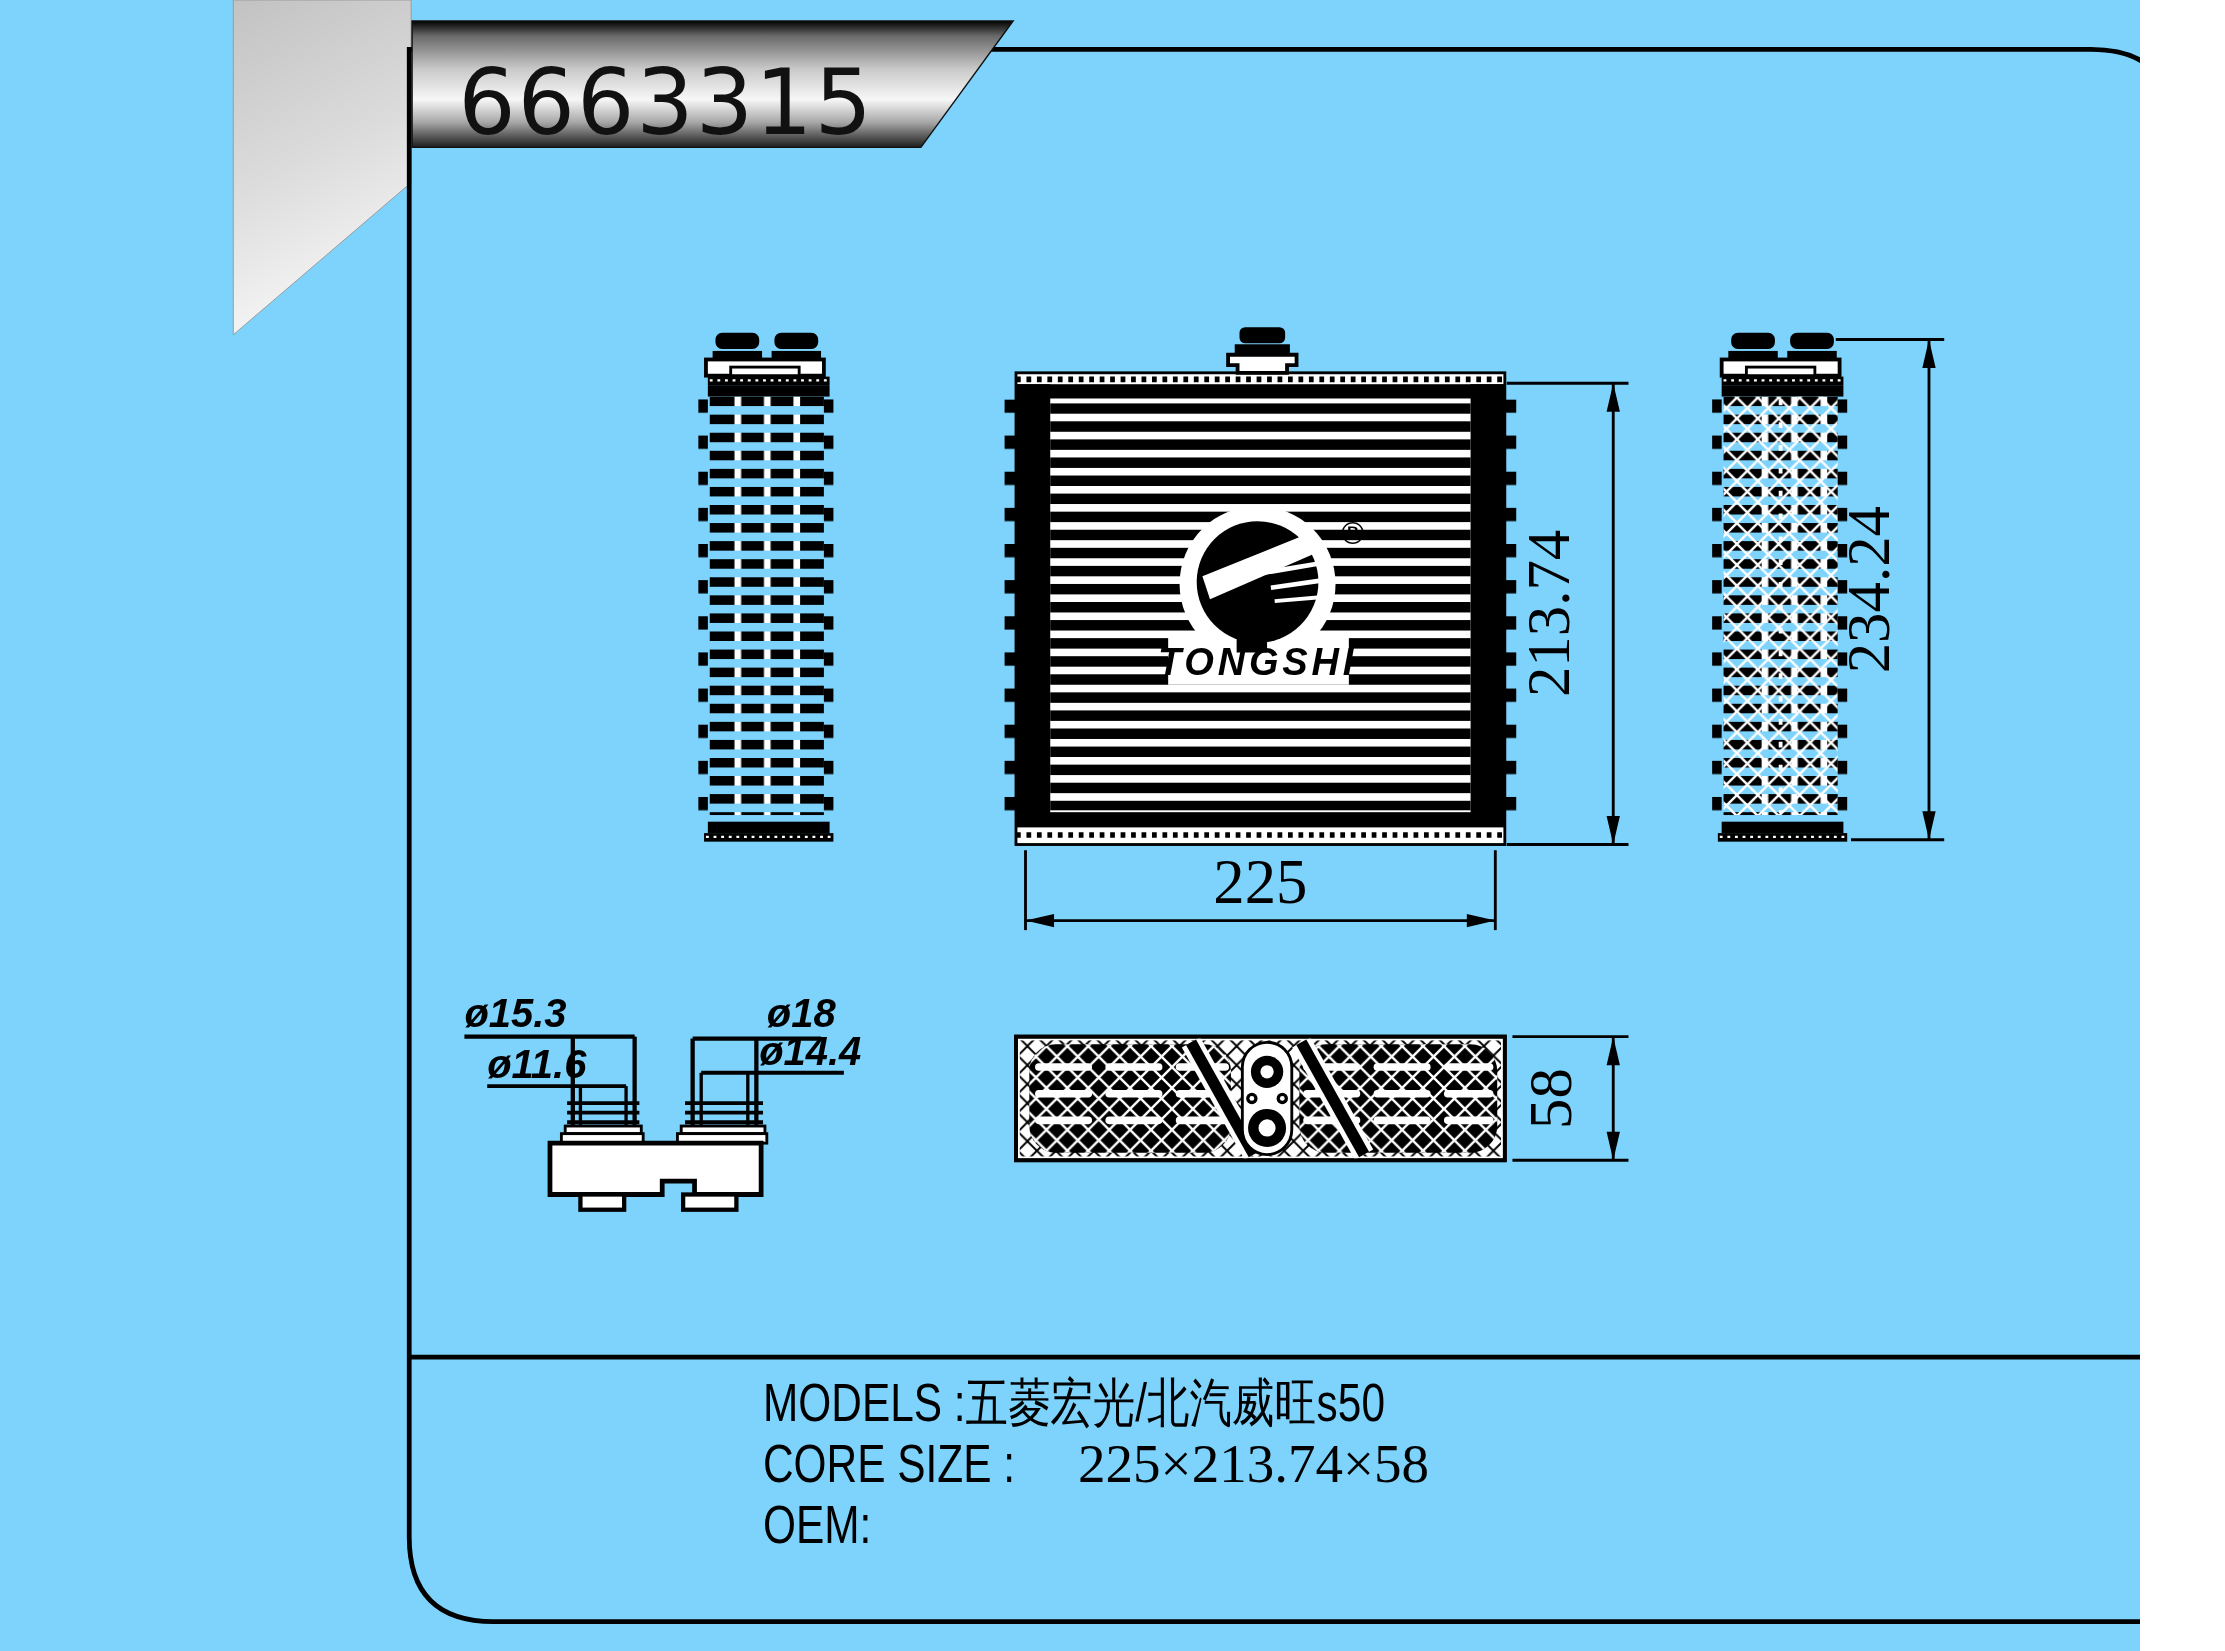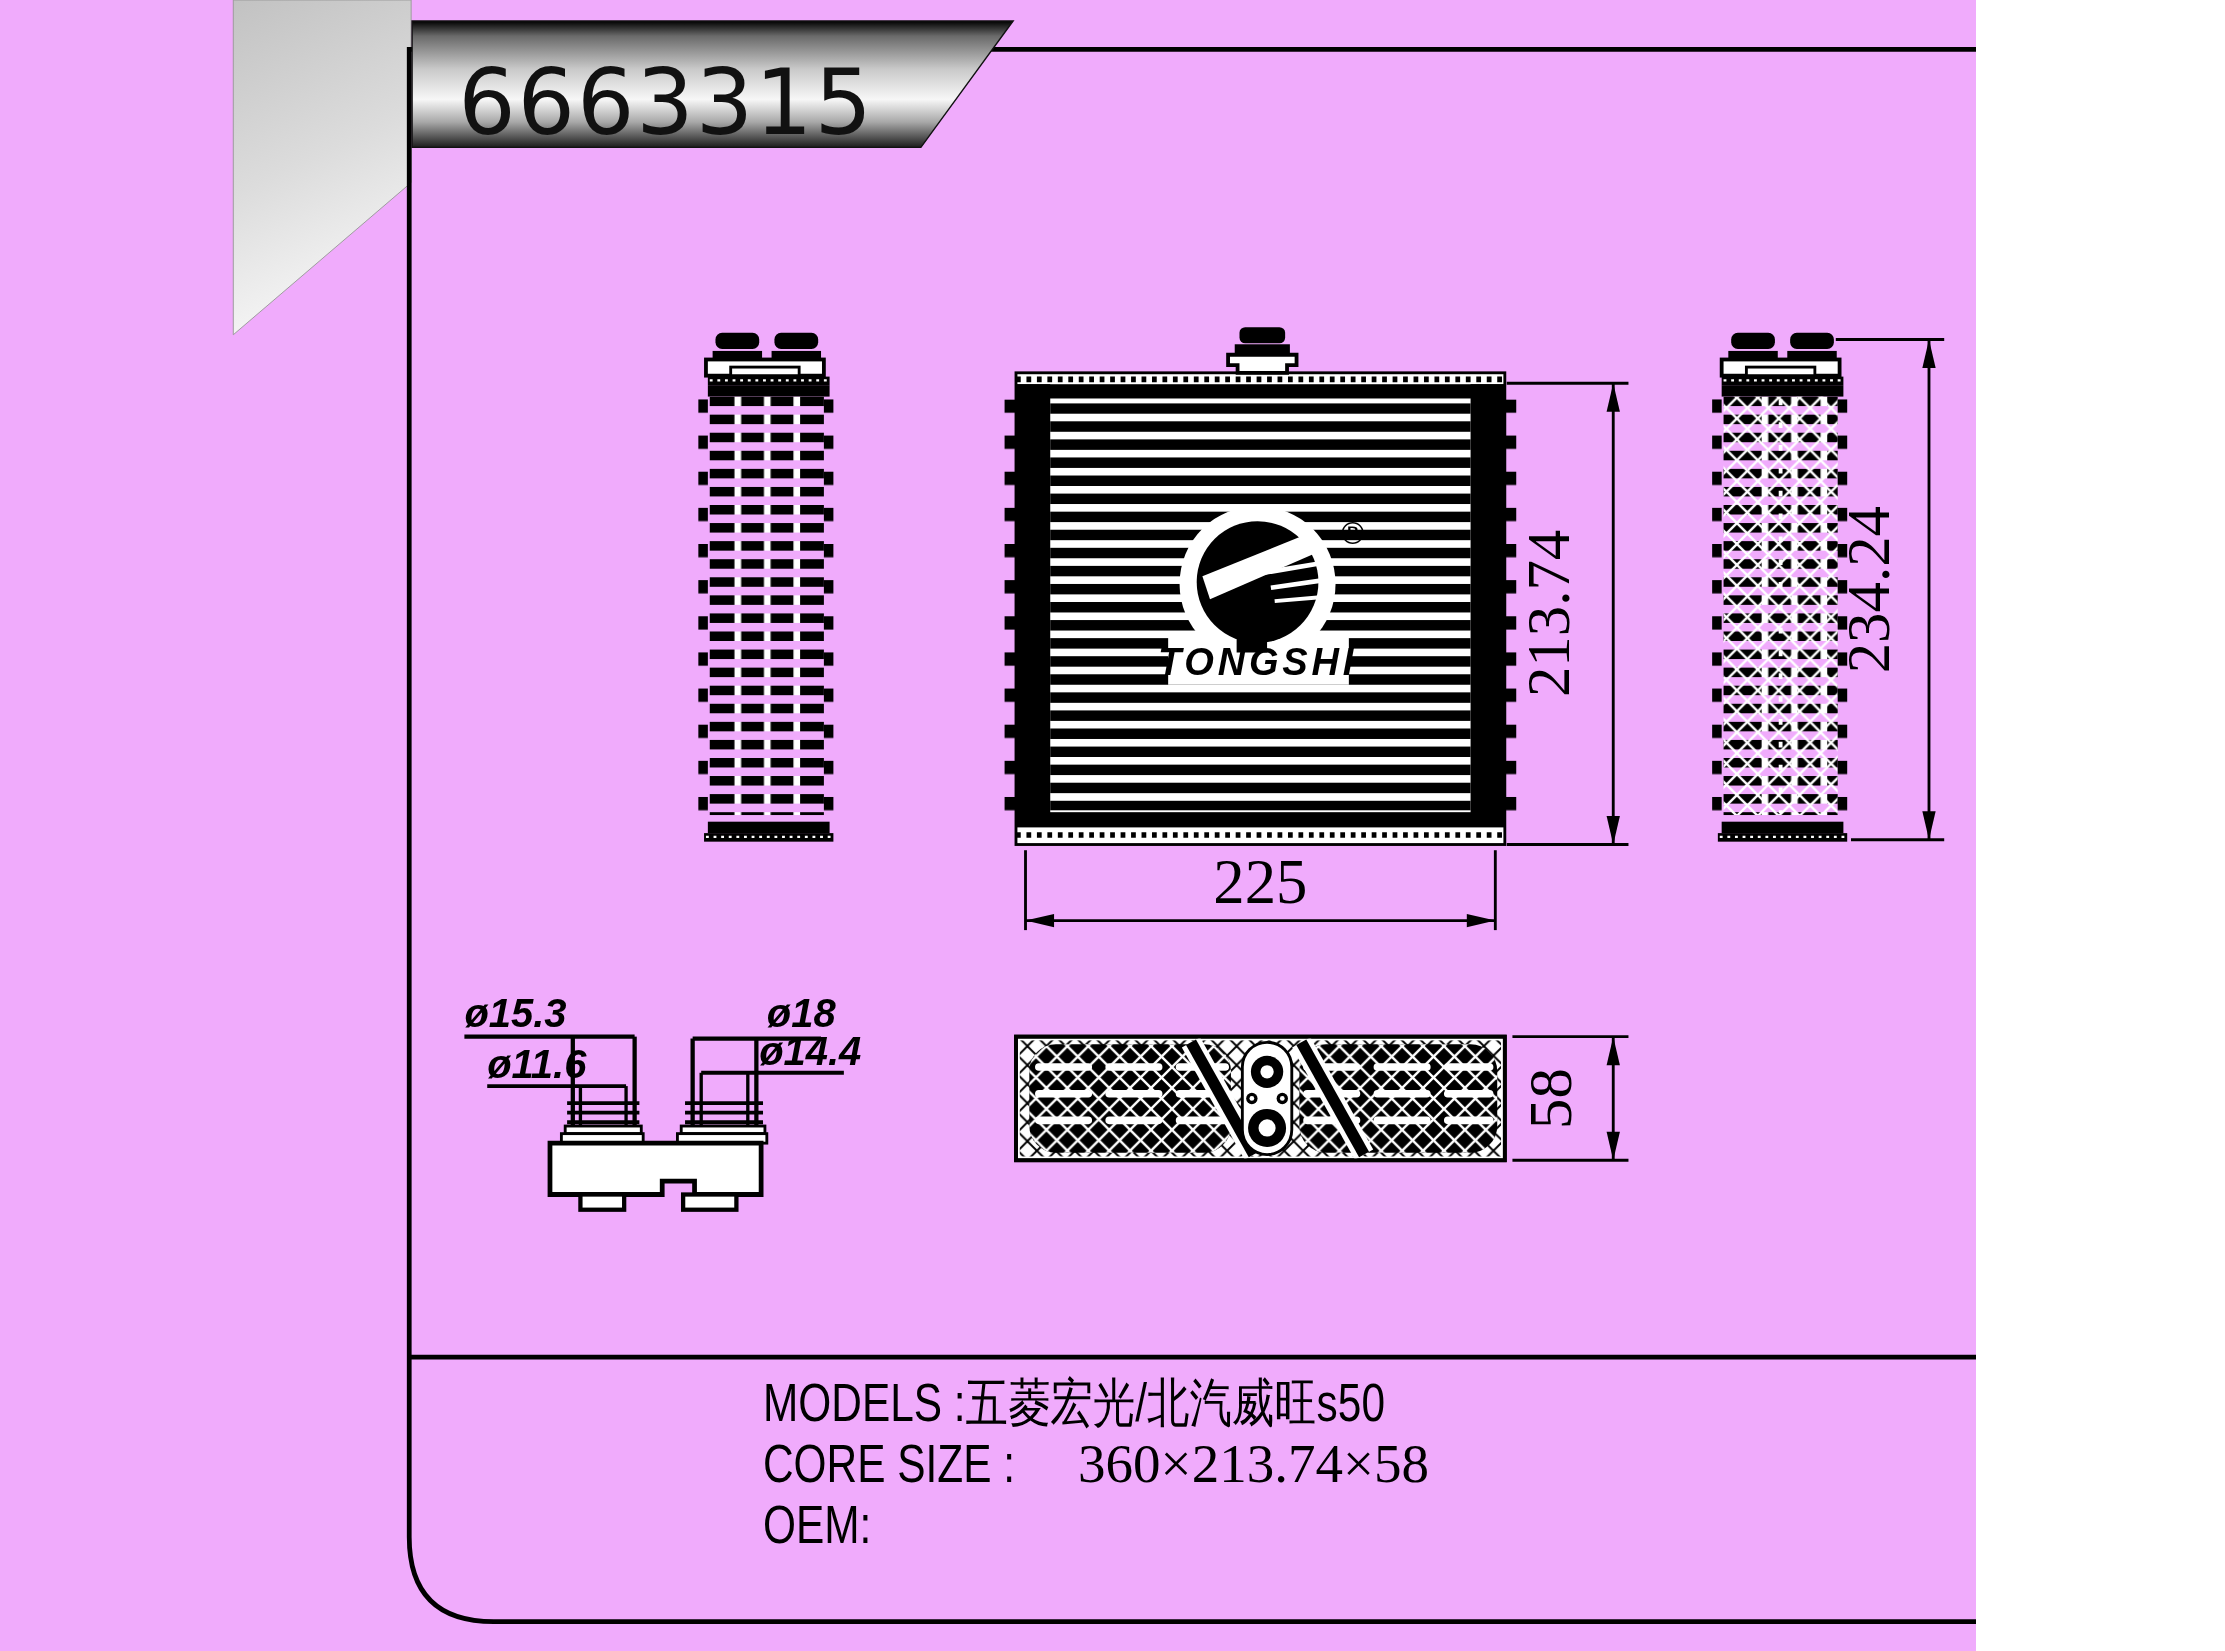--- a/index.html
+++ b/index.html
@@ -1,16 +1,16 @@
 <!DOCTYPE html>
 <html style="font-size:15px"><head>
 <meta charset="utf-8">
 <style>
   html,body{margin:0;padding:0;background:#fff;}
-  .page{position:relative;width:1976px;height:1651px;background:#f0abfc;overflow:hidden;
+  .page{position:relative;width:2140px;height:1651px;background:#7dd3fc;overflow:hidden;
         font-family:"Liberation Sans",sans-serif;}
   svg{position:absolute;left:0;top:0;}
   .dimtxt{font-family:"Liberation Serif","DejaVu Serif",serif;font-size:66px;fill:#000;}
   .dimtxt-sm{font-family:"Liberation Serif","DejaVu Serif",serif;font-size:64px;fill:#000;}
   .phi{font-family:"Liberation Sans",sans-serif;font-weight:bold;font-style:italic;font-size:42px;fill:#000;}
   .bannertxt{font-family:"DejaVu Sans","Liberation Sans",sans-serif;font-size:95px;fill:#111;letter-spacing:2px;}
   .brandtxt{font-family:"Liberation Sans",sans-serif;font-weight:bold;font-style:italic;font-size:40px;letter-spacing:4px;fill:#000;}
   .regmark{font-family:"DejaVu Sans",sans-serif;font-size:32px;fill:#000;}
   .info{position:absolute;left:715px;top:1372px;width:1332px;color:#000;}
   .info .line{white-space:nowrap;height:61px;line-height:61px;margin-left:48px;}
@@ -236,18 +236,18 @@
     <line x1="1696" y1="1090" x2="1696" y2="1220" stroke="#000" stroke-width="3"></line>
     <polygon points="1696,1090 1689,1120 1703,1120" fill="#000"></polygon>
     <polygon points="1696,1220 1689,1190 1703,1190" fill="#000"></polygon>
     <text class="dimtxt-sm" x="1652" y="1155" text-anchor="middle" transform="rotate(-90 1652 1155)">58</text>
   </g>
 </svg>
 
 <div class="info">
   <div class="line"><span class="cond">MODELS :五菱宏光/北汽威旺s50</span></div>
   <div class="line">
-    <span class="cond">CORE SIZE : </span><span class="serifval">360×213.74×58</span>
+    <span class="cond">CORE SIZE : </span><span class="serifval">225×213.74×58</span>
   </div>
   <div class="line"><span class="cond">OEM:</span></div>
 </div>
 </div>
 
 
 </body></html>

